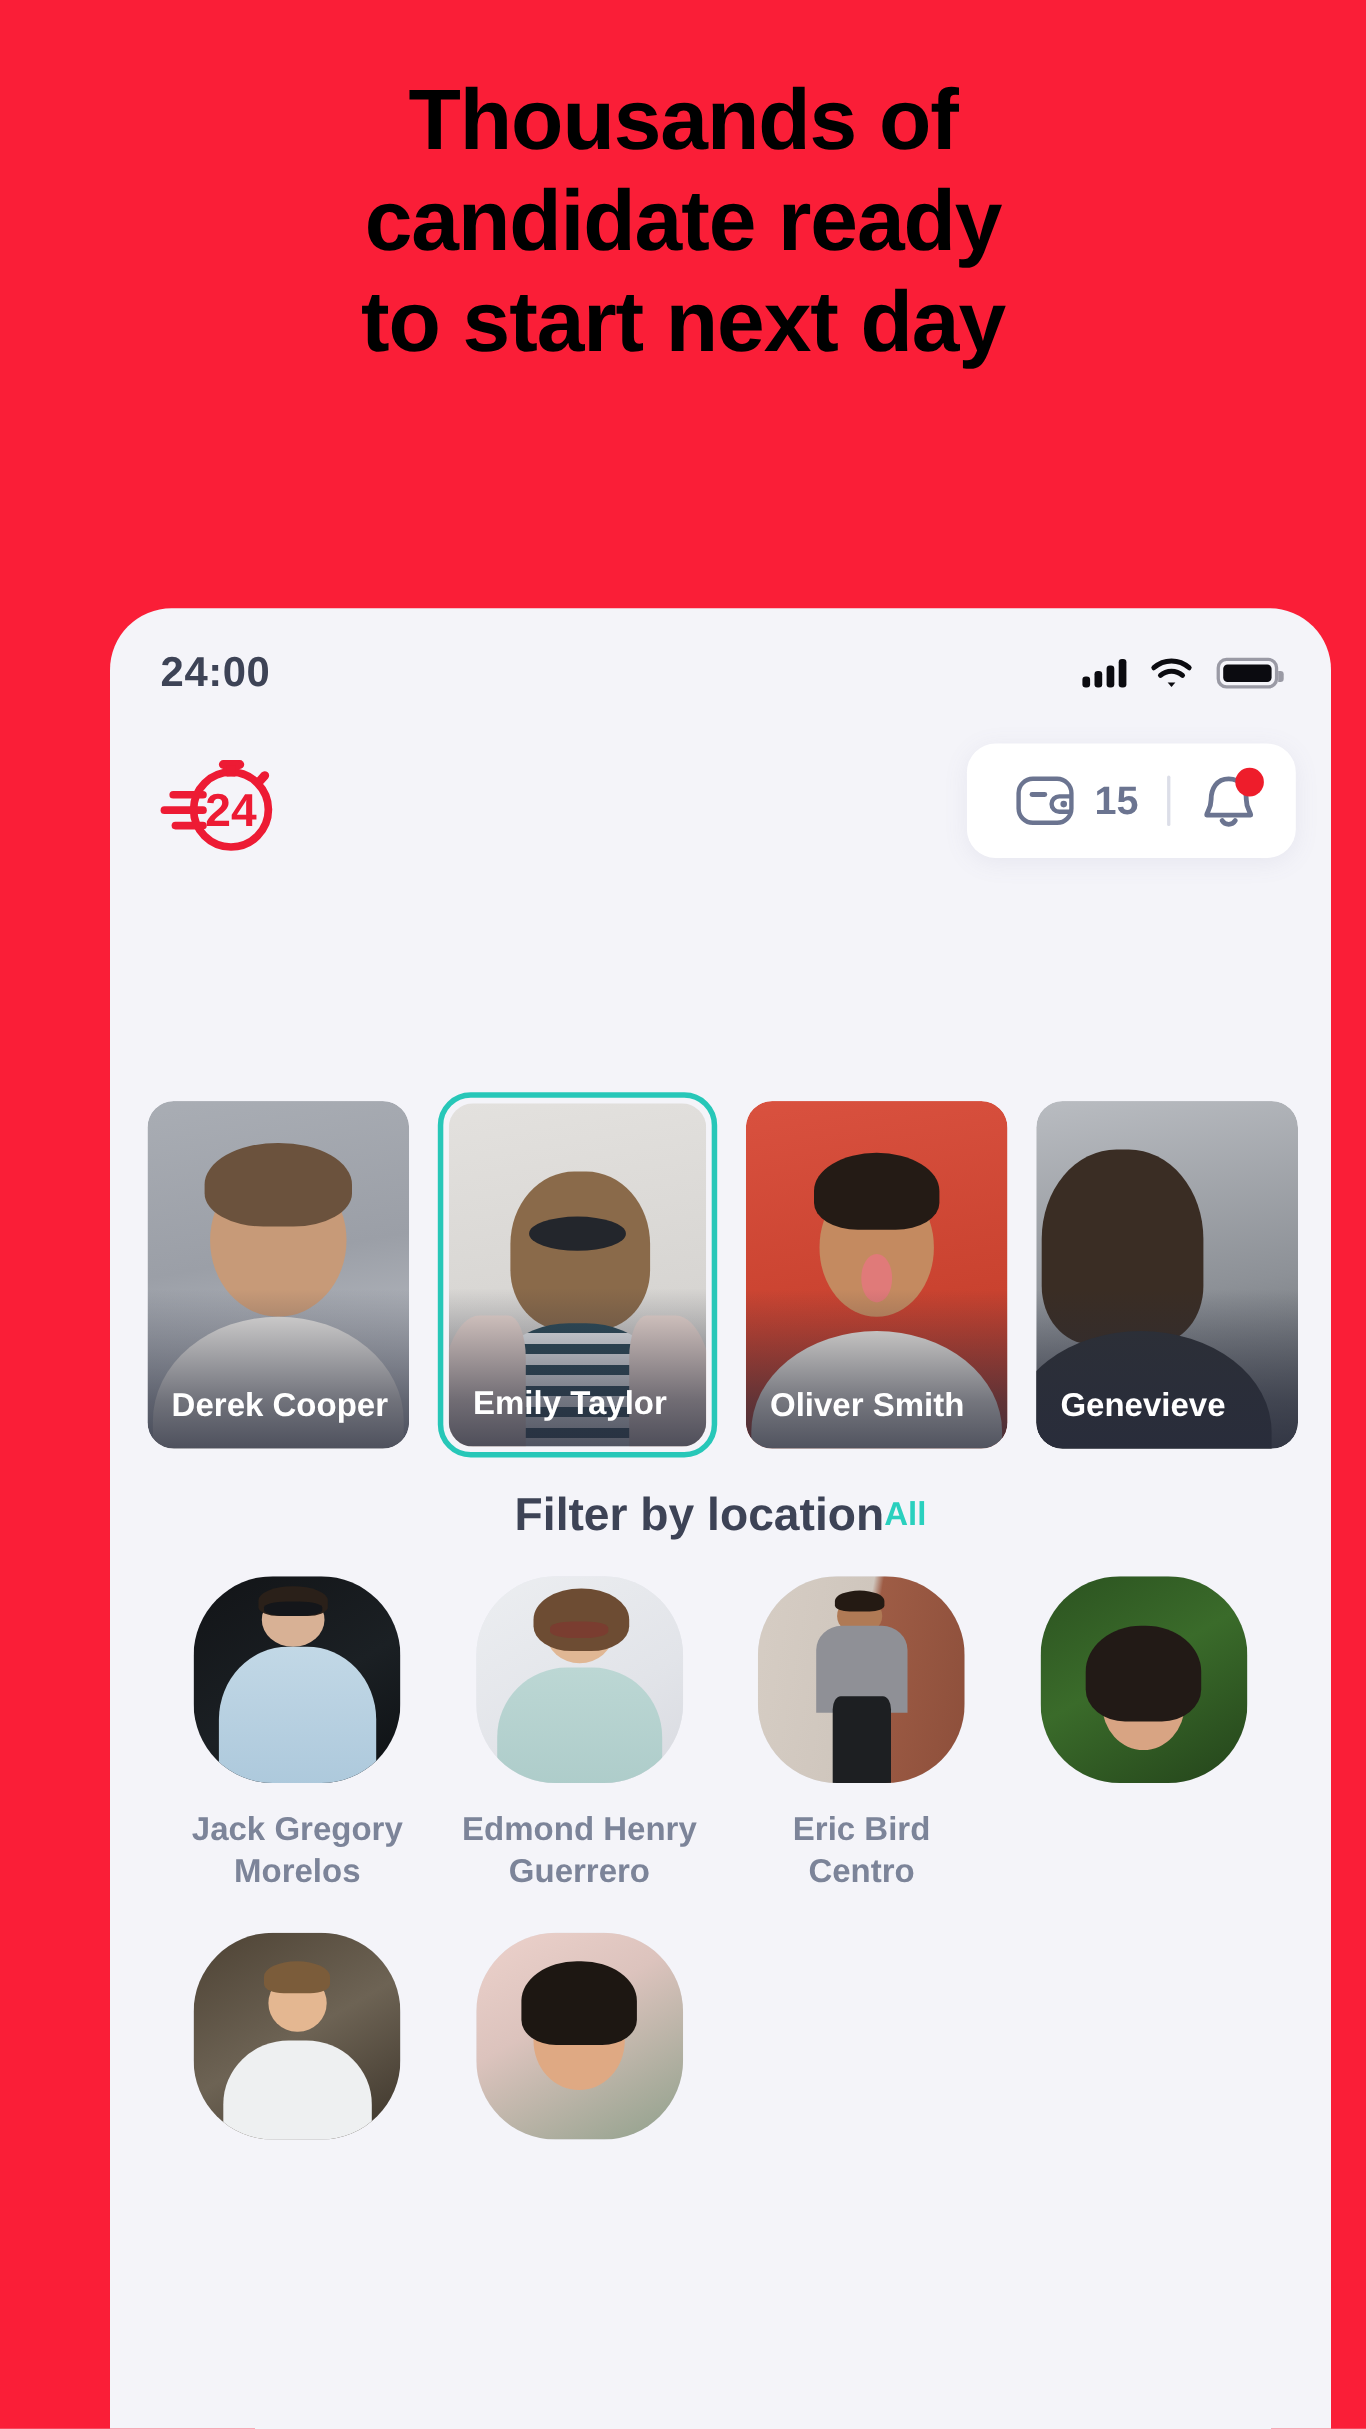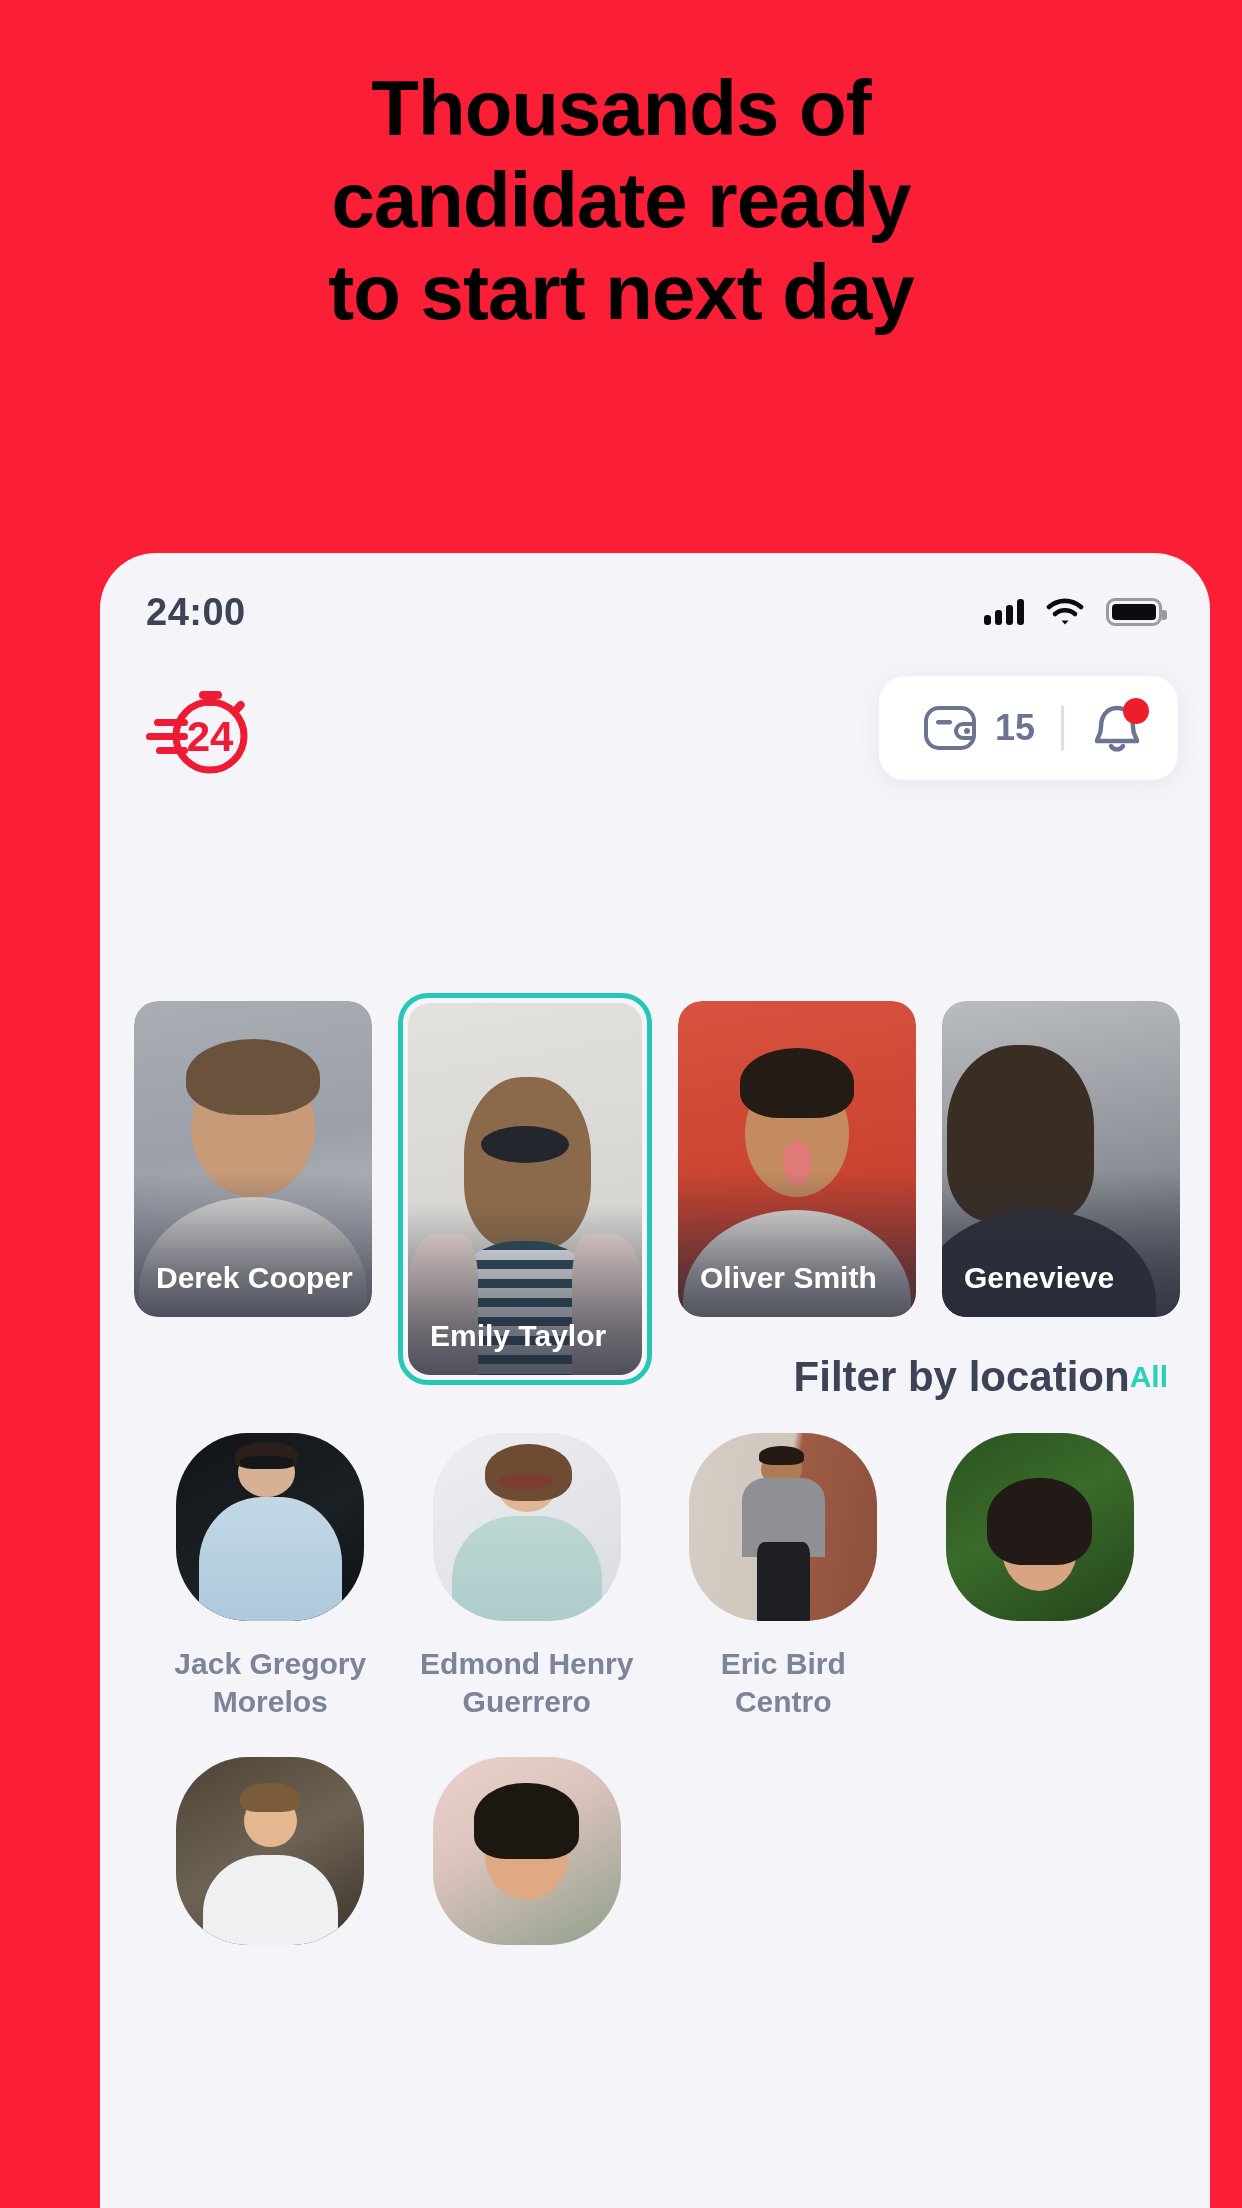--- a/index.html
+++ b/index.html
@@ -154,21 +154,21 @@
     border-radius:24px;
     position:relative;
     overflow:hidden;
     flex:0 0 auto;
   }
   .card.selected {
     border:5px solid #27C7B8;
     padding:5px;
     background:#F4F4F9;
     width:254px;
-    height:392px;
+    height:332px;
     border-radius:30px;
     margin-top:-8px;
   }
   .card-inner {
     position:absolute;
     inset:0;
     border-radius:24px;
     overflow:hidden;
   }
   .card.selected .card-inner { inset:5px; border-radius:22px; }
@@ -185,21 +185,21 @@
     font-weight:bold;
     white-space:nowrap;
   }
 
   
   .filter-head {
     position:absolute;
     top:800px; left:42px; right:42px;
     display:flex;
     align-items:center;
-    justify-content:flex-end;
+    justify-content:center;
   }
   .filter-title {
     font-size:42px;
     font-weight:bold;
     color:#3D4356;
   }
   .filter-all {
     font-size:30px;
     font-weight:bold;
     color:#2AD0BE;

